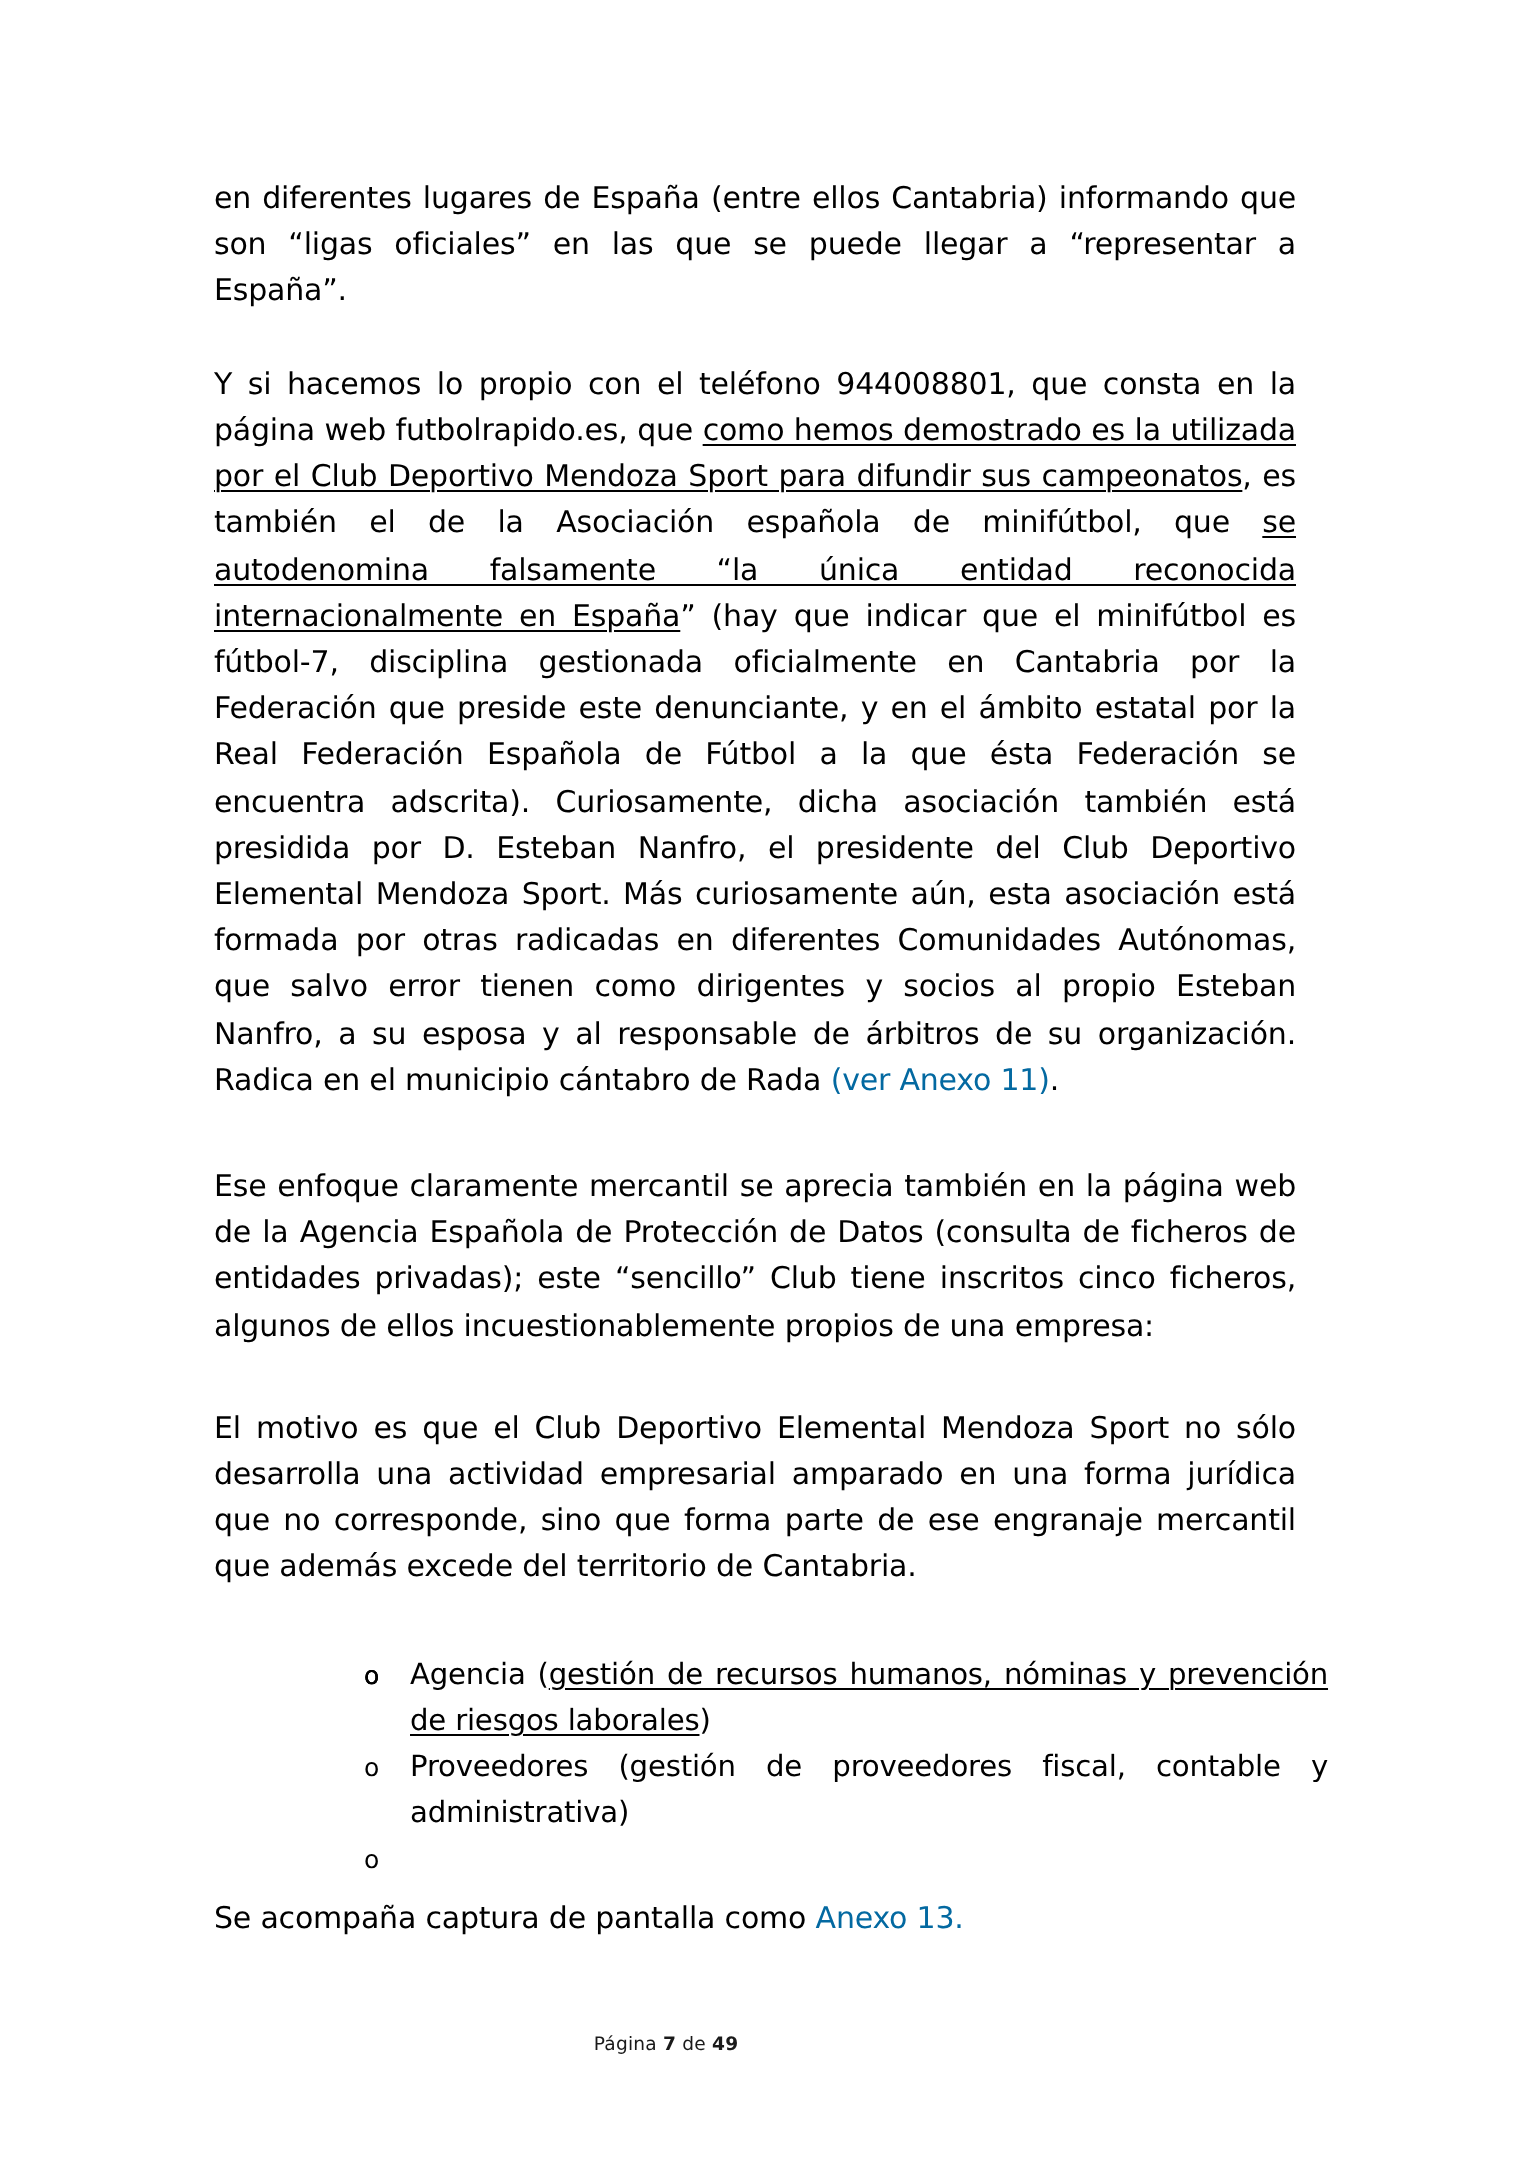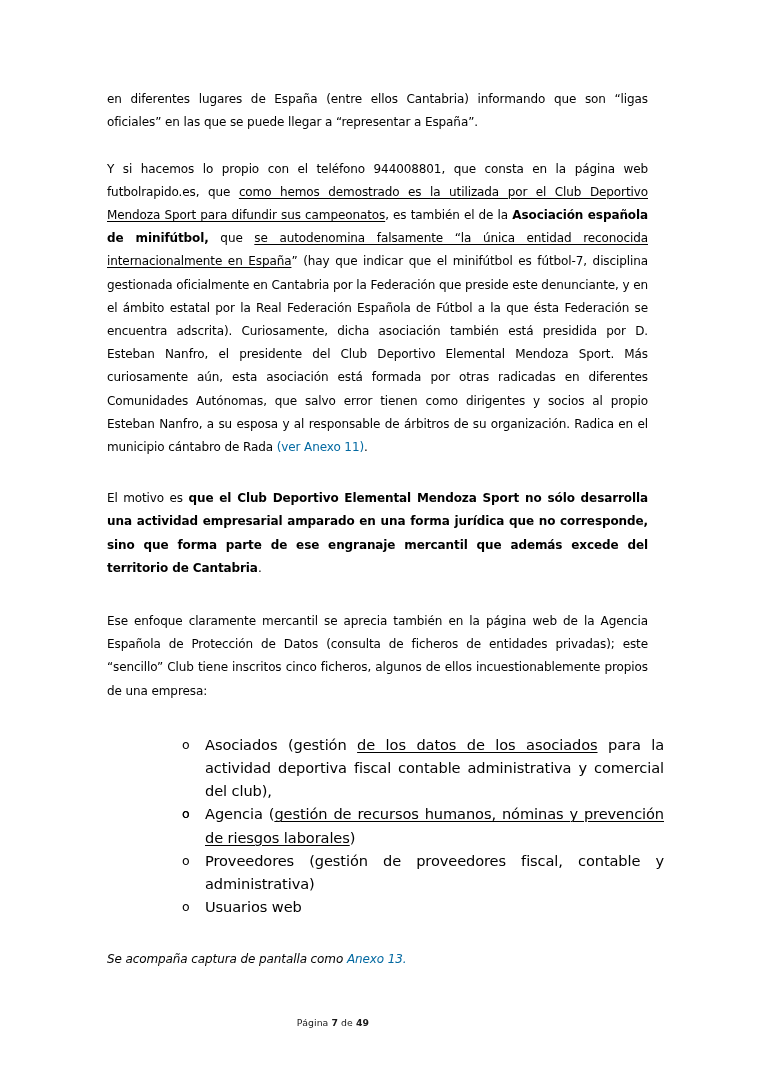--- a/index.html
+++ b/index.html
@@ -21,39 +21,39 @@
     box-sizing: border-box;
   }
   .content {
     position: absolute;
     left: 107px;
     top: 88px;
     width: 557px;
   }
   p.para {
     margin: 0 16px 0 0;
-    font-size: 12px;
+    font-size: 15px;
     line-height: 23.2px;
     color: #000000;
     text-align: justify;
     text-justify: inter-word;
     letter-spacing: -0.1px;
     word-spacing: 0px;
   }
   p.para + p.para {
     margin-top: 23.2px;
   }
   .gap-lg {
     margin-top: 28px !important;
   }
   .gap-xl {
     margin-top: 30px !important;
   }
   b, .bold {
-    font-weight: bold;
+    font-weight: normal;
   }
   .u {
     text-decoration: underline;
     text-decoration-thickness: 1px;
     text-underline-offset: 2px;
   }
   .red {
     color: #0369a1;
   }
   ul.filelist {
@@ -80,21 +80,20 @@
     font-size: 12.5px;
     line-height: 23.2px;
     color: #000000;
     font-family: "DejaVu Sans", sans-serif;
   }
   ul.filelist li .li-text {
     display: block;
   }
   .trailing {
     margin-top: 30px !important;
-    font-style: italic;
   }
   .footer {
     position: absolute;
     left: 0;
     top: 1016px;
     width: 666px;
     text-align: center;
     font-size: 9.3px;
     line-height: 13px;
     color: #1a1a1a;
@@ -108,43 +107,41 @@
 <body>
 
 <div class="page">
 
   <div class="content">
 
     <p class="para"><span>en diferentes lugares de España (entre ellos Cantabria) informando que son “ligas oficiales” en las que se puede llegar a “representar a España”.</span></p>
 
     <p class="para"><span>Y si hacemos lo propio con el teléfono 944008801, que consta en la página web futbolrapido.es, que </span><span class="u">como hemos demostrado es la utilizada por el Club Deportivo Mendoza Sport para difundir sus campeonatos</span><span>, es también el de la </span><span class="bold">Asociación española de minifútbol,</span><span> que </span><span class="u">se autodenomina falsamente “la única entidad reconocida internacionalmente en España</span><span>” (hay que indicar que el minifútbol es fútbol-7, disciplina gestionada oficialmente en Cantabria por la Federación que preside este denunciante, y en el ámbito estatal por la Real Federación Española de Fútbol a la que ésta Federación se encuentra adscrita). Curiosamente, dicha asociación también está presidida por D. Esteban Nanfro, el presidente del Club Deportivo Elemental Mendoza Sport. Más curiosamente aún, esta asociación está formada por otras radicadas en diferentes Comunidades Autónomas, que salvo error tienen como dirigentes y socios al propio Esteban Nanfro, a su esposa y al responsable de árbitros de su organización. Radica en el municipio cántabro de Rada </span><span class="red">(ver Anexo 11)</span><span>.</span></p>
 
+    <p class="para gap-xl"><span>Ese enfoque claramente mercantil se aprecia también en la página web de la Agencia Española de Protección de Datos (consulta de ficheros de entidades privadas); este “sencillo” Club tiene inscritos cinco ficheros, algunos de ellos incuestionablemente propios de una empresa:</span></p>
+
     <p class="para gap-lg"><span>El motivo es </span><span class="bold">que el Club Deportivo Elemental Mendoza Sport no sólo desarrolla una actividad empresarial amparado en una forma jurídica que no corresponde, sino que forma parte de ese engranaje mercantil que además excede del territorio de Cantabria</span><span>.</span></p>
-
-    <p class="para gap-xl"><span>Ese enfoque claramente mercantil se aprecia también en la página web de la Agencia Española de Protección de Datos (consulta de ficheros de entidades privadas); este “sencillo” Club tiene inscritos cinco ficheros, algunos de ellos incuestionablemente propios de una empresa:</span></p>
 
     <ul class="filelist">
       <li>
         <span class="marker">o</span>
-        <span class="li-text"><span>Asociados (gestión </span><span class="u">de los datos de los asociados</span><span> para la actividad deportiva fiscal contable administrativa y comercial del club),</span></span>
       </li>
       <li>
         <span class="marker">o</span>
       </li>
       <li>
         <span class="marker">o</span>
         <span class="li-text"><span>Agencia (</span><span class="u">gestión de recursos humanos, nóminas y prevención de riesgos laborales</span><span>)</span></span>
       </li>
       <li>
         <span class="marker">o</span>
         <span class="li-text"><span>Proveedores (gestión de proveedores fiscal, contable y administrativa)</span><span class="u"></span><span></span></span>
       </li>
       <li>
         <span class="marker">o</span>
-        <span class="li-text"><span>Usuarios web</span><span class="u"></span><span></span></span>
       </li>
     </ul>
 
     <p class="para trailing"><span>Se acompaña captura de pantalla como </span><span class="red">Anexo 13.</span></p>
 
   </div>
 
   <div class="footer">
     <span>Página </span><span class="num">7</span><span> de </span><span class="num">49</span>
   </div>

